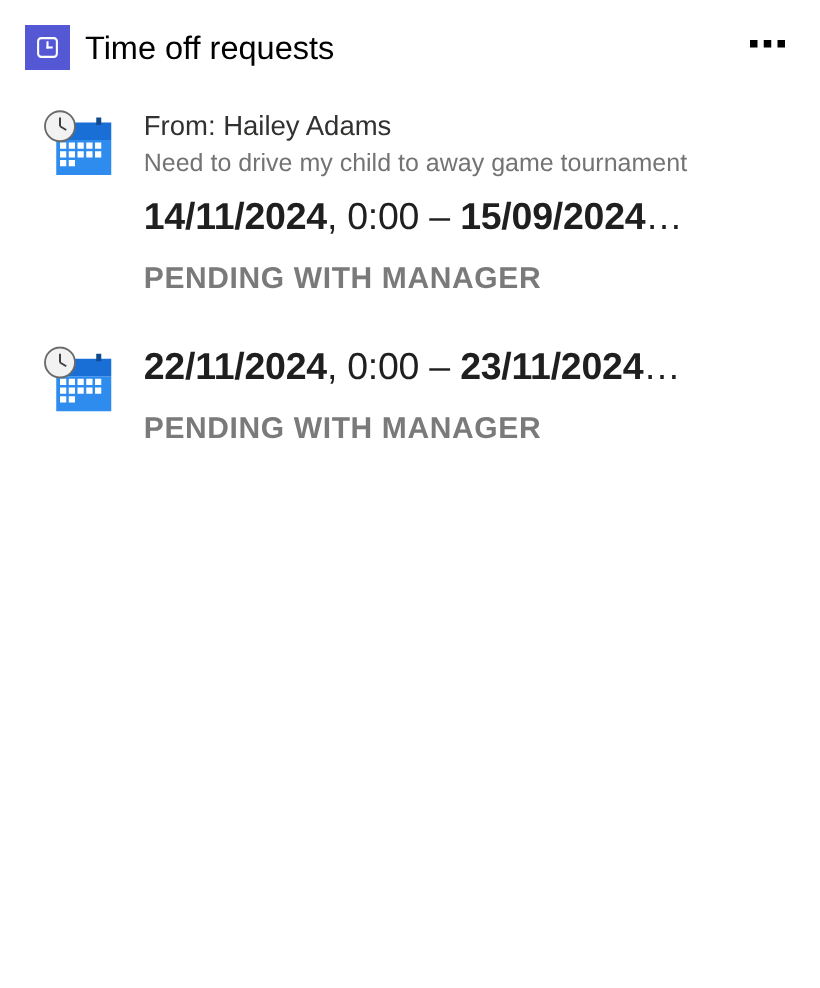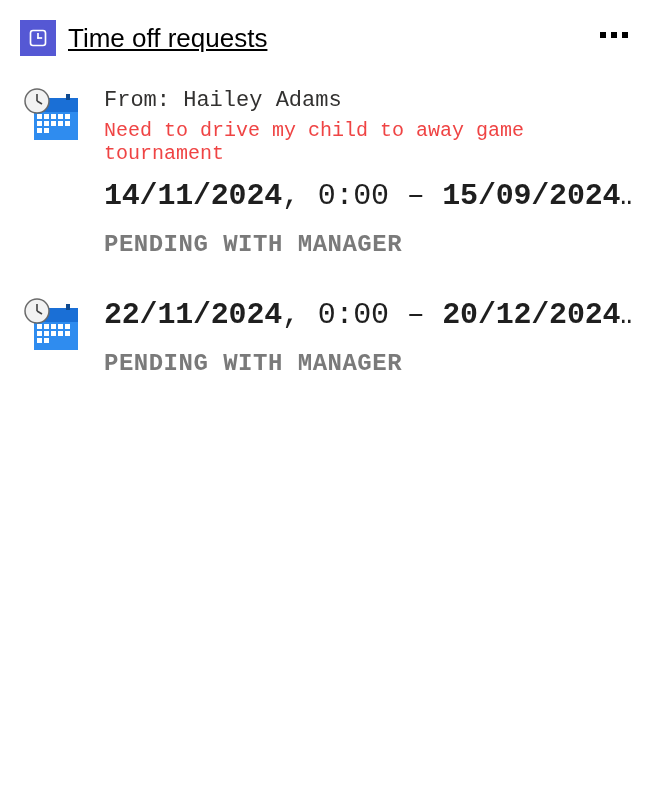--- a/index.html
+++ b/index.html
@@ -26,39 +26,37 @@
       margin-right: 12px;
     }
     .header-icon svg {
       width: 20px;
       height: 20px;
     }
     .header-title {
       font-size: 26px;
       color: #000000;
       font-weight: 400;
-      text-decoration: underline;
     }
     .more-btn {
       position: absolute;
       right: 28px;
       top: 32px;
       display: flex;
       gap: 5px;
       cursor: pointer;
     }
     .more-btn span {
       width: 6px;
       height: 6px;
       background: #000000;
       display: block;
     }
     .list {
-      padding: 4px 4px;
-      font-family: Liberation Mono, monospace;
+      padding: 4px 15px;
     }
     .item {
       display: flex;
       padding: 16px 20px 24px 20px;
       cursor: pointer;
     }
     .item-icon {
       width: 56px;
       height: 56px;
       position: relative;
@@ -113,21 +111,21 @@
       min-width: 0;
     }
     .from-line {
       font-size: 22px;
       color: #323130;
       font-weight: 400;
       margin-bottom: 6px;
     }
     .reason-line {
       font-size: 20px;
-      color: #ef4444;
+      color: #737373;
       font-weight: 400;
       margin-bottom: 14px;
     }
     .date-line {
       font-size: 30px;
       color: #1f1f1f;
       white-space: nowrap;
       overflow: hidden;
       margin-bottom: 18px;
       letter-spacing: -0.2px;
@@ -223,18 +221,18 @@
             <div class="cal-dot"></div>
         </div>
       </div>
       <svg class="clock" viewBox="0 0 26 26">
         <circle cx="13" cy="13" r="12" fill="#f2f2f2" stroke="#6a6a6a" stroke-width="1.5"></circle>
         <line x1="13" y1="13" x2="13" y2="6" stroke="#404040" stroke-width="1.6"></line>
         <line x1="13" y1="13" x2="18" y2="16" stroke="#404040" stroke-width="1.6"></line>
       </svg>
     </div>
     <div class="item-content">
-      <div class="date-line"><span class="date-bold">22/11/2024</span><span class="date-light">, 0:00</span><span class="date-light"> – </span><span class="date-bold">20/12/2024</span><span class="date-light">…</span></div>
+      <div class="date-line"><span class="date-bold">22/11/2024</span><span class="date-light">, 0:00</span><span class="date-light"> – </span><span class="date-bold">23/11/2024</span><span class="date-light">…</span></div>
       <div class="status-line">PENDING WITH MANAGER</div>
     </div>
   </div>
 
 </div>
 
 </body></html>

